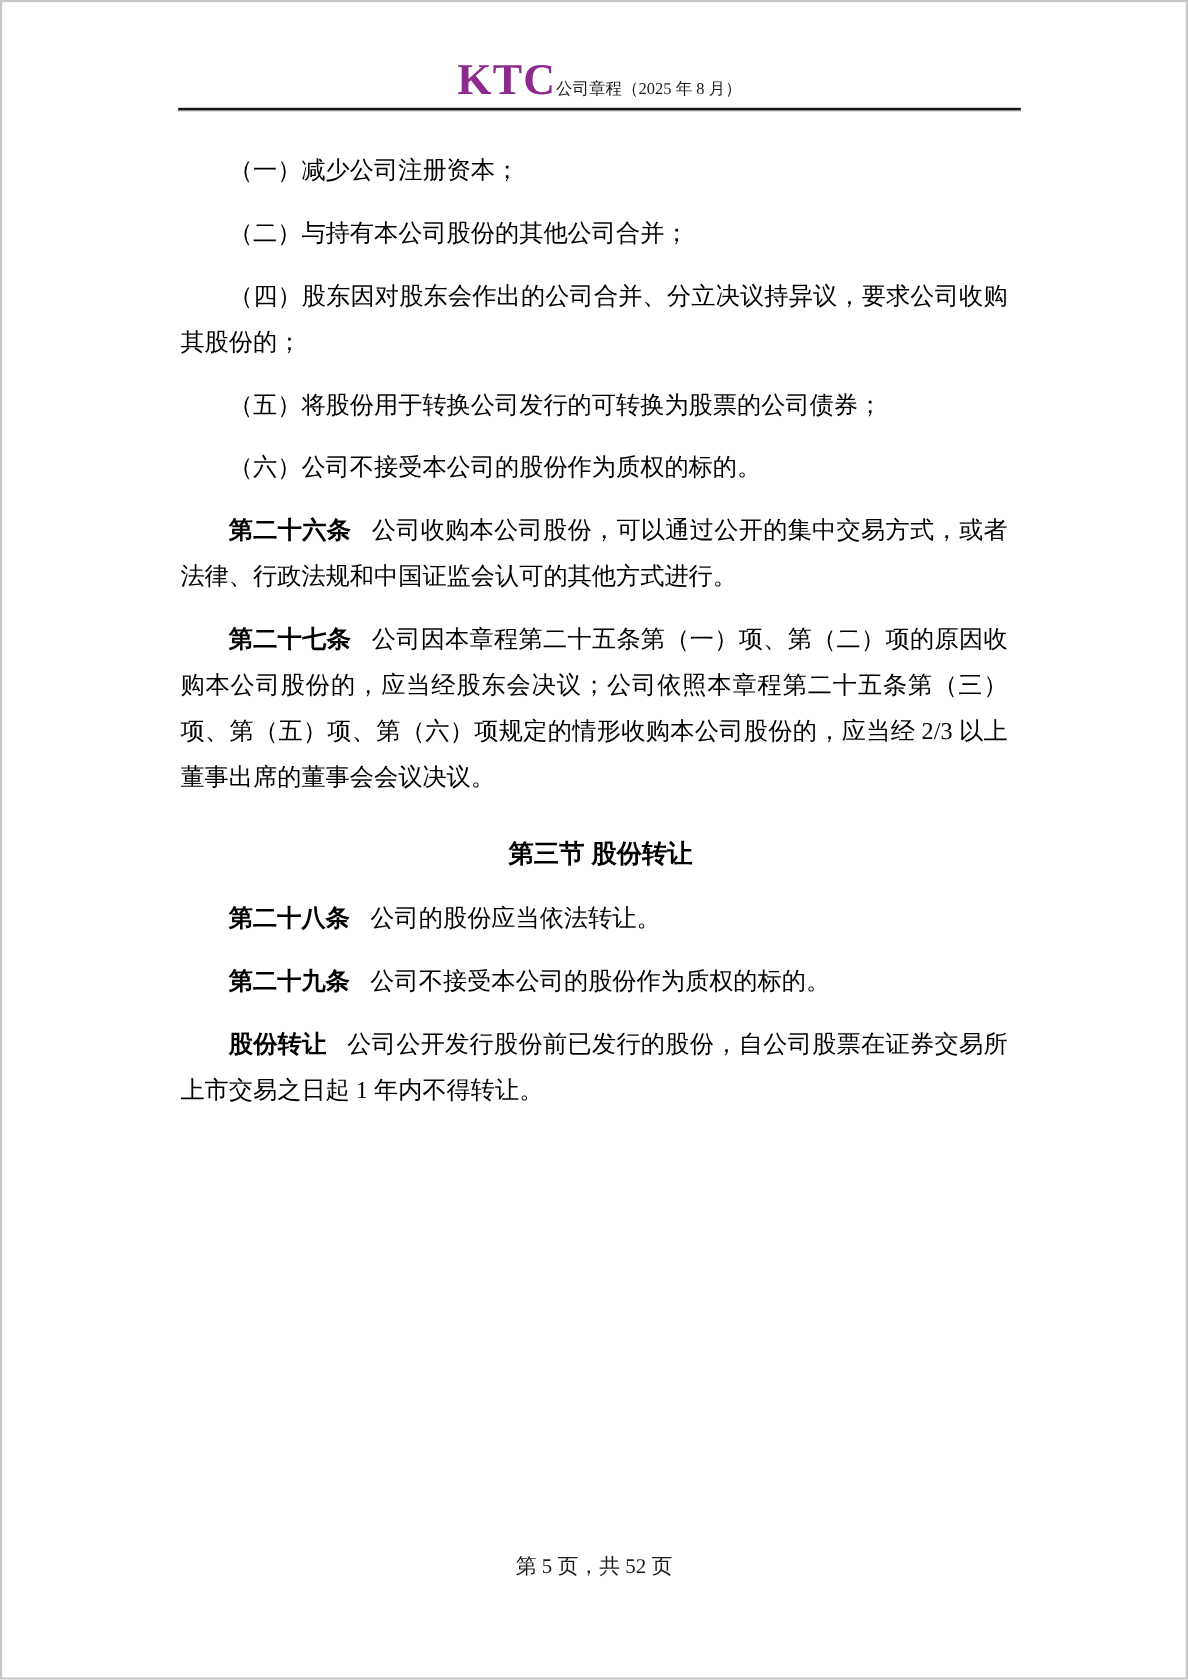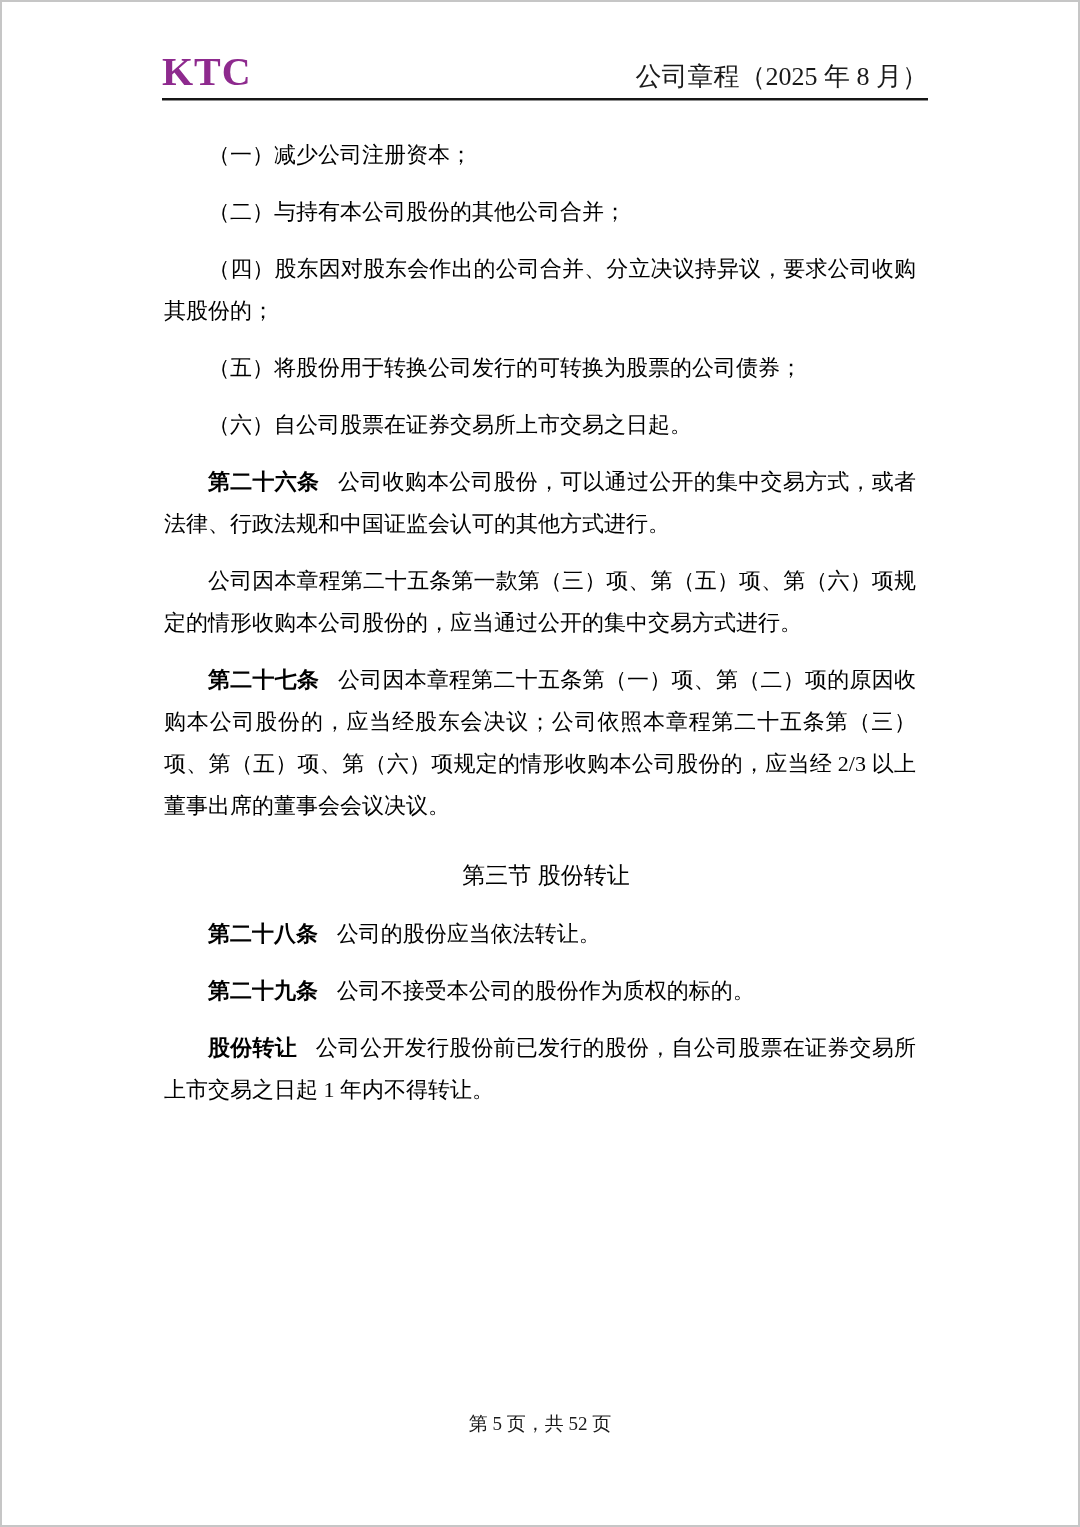--- a/index.html
+++ b/index.html
@@ -13,35 +13,35 @@
     height: 1527px;
     box-sizing: border-box;
     background: #ffffff;
     border: 2px solid #c6c6c6;
     color: #000000;
     font-family: "Liberation Serif", "DejaVu Serif", serif;
     overflow: hidden;
   }
   .header-row {
     display: flex;
-    justify-content: space-between;
+    justify-content: center;
     align-items: baseline;
     margin: 0 150px 0 160px;
     padding-top: 50px;
   }
   .logo {
     font-family: "Liberation Serif", "DejaVu Serif", serif;
     font-weight: 700;
     font-size: 40px;
     line-height: 1;
     letter-spacing: 1px;
     color: #8e2a8e;
   }
   .doc-title {
-    font-size: 26px;
+    font-size: 15px;
     line-height: 1;
     color: #1a1a1a;
   }
   .header-rule {
     margin: 6px 150px 0 160px;
     height: 2px;
     background: #161616;
     border-bottom: 1px solid #8f8f8f;
   }
   .doc-body {
@@ -56,21 +56,21 @@
   }
   .article .label {
     font-family: Liberation Serif, serif;
     font-weight: 700;
     margin-right: 0.85em;
   }
   .section-heading {
     text-indent: 0 !important;
     text-align: center;
     font-family: "Liberation Sans", "DejaVu Sans", sans-serif;
-    font-weight: 400;
+    font-weight: 700;
     font-size: 23px;
     margin: 27px 0 17px 0 !important;
   }
   .page-footer {
     position: absolute;
     left: 0;
     bottom: 88px;
     width: 100%;
     text-align: center;
     font-size: 19px;
@@ -87,23 +87,22 @@
     <div class="doc-title">公司章程（2025 年 8 月）</div>
   </div>
 
   <div class="header-rule"></div>
 
   <div class="doc-body">
       <p class="list-item">（一）减少公司注册资本；</p>
       <p class="list-item">（二）与持有本公司股份的其他公司合并；</p>
       <p class="list-item">（四）股东因对股东会作出的公司合并、分立决议持异议，要求公司收购其股份的；</p>
       <p class="list-item">（五）将股份用于转换公司发行的可转换为股票的公司债券；</p>
-      <p class="list-item">（六）自公司股票在证券交易所上市交易之日起。</p>
+      <p class="list-item">（六）公司不接受本公司的股份作为质权的标的。</p>
       <p class="article"><span class="label">第二十六条</span>公司收购本公司股份，可以通过公开的集中交易方式，或者法律、行政法规和中国证监会认可的其他方式进行。</p>
-      <p class="paragraph">公司因本章程第二十五条第一款第（三）项、第（五）项、第（六）项规定的情形收购本公司股份的，应当通过公开的集中交易方式进行。</p>
       <p class="article"><span class="label">第二十七条</span>公司因本章程第二十五条第（一）项、第（二）项的原因收购本公司股份的，应当经股东会决议；公司依照本章程第二十五条第（三）项、第（五）项、第（六）项规定的情形收购本公司股份的，应当经 2/3 以上董事出席的董事会会议决议。</p>
       <p class="section-heading">第三节 股份转让</p>
       <p class="article"><span class="label">第二十八条</span>公司的股份应当依法转让。</p>
       <p class="article"><span class="label">第二十九条</span>公司不接受本公司的股份作为质权的标的。</p>
       <p class="article"><span class="label">股份转让</span>公司公开发行股份前已发行的股份，自公司股票在证券交易所上市交易之日起 1 年内不得转让。</p>
     </div>
 
   <div class="page-footer">第 5 页，共 52 页</div>
 
 </div>

